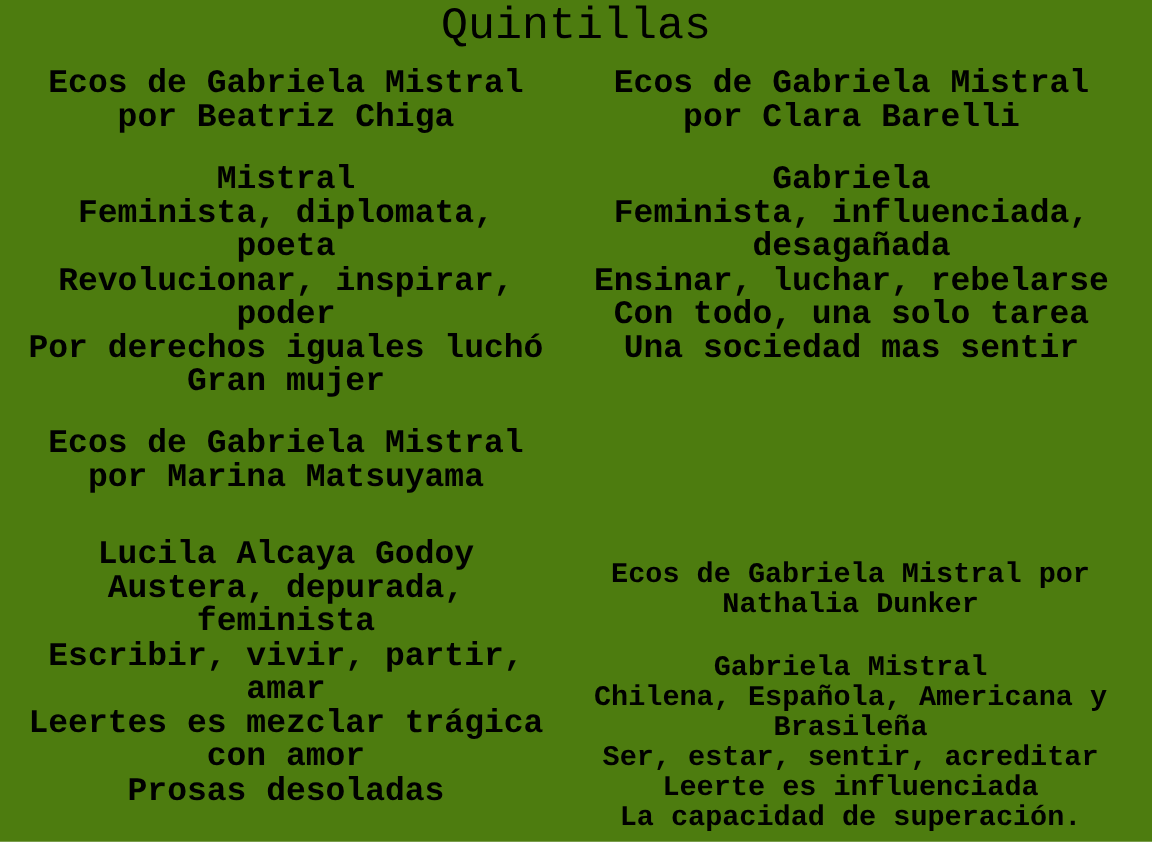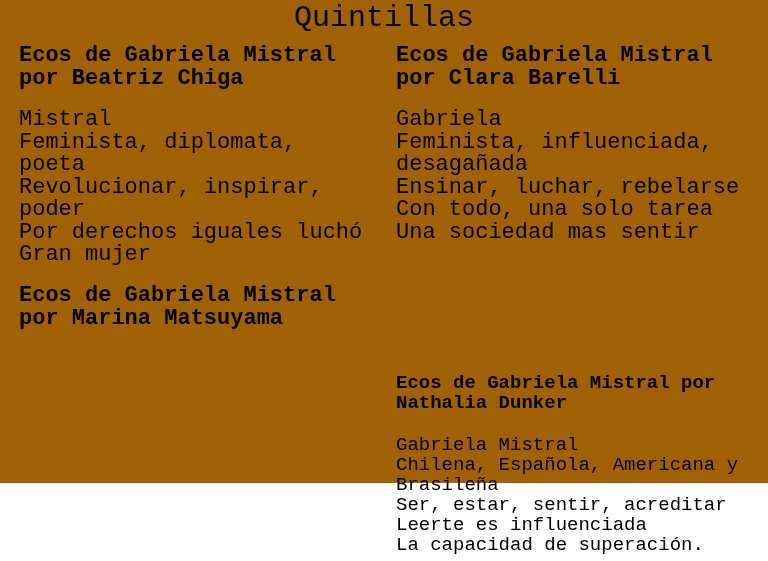--- a/index.html
+++ b/index.html
@@ -10,22 +10,22 @@
     width: 768px;
     height: 561px;
     background: #ffffff;
     color: #000000;
     font-family: "Liberation Mono", "DejaVu Sans Mono", monospace;
     overflow: hidden;
   }
   .page {
     position: relative;
     width: 768px;
-    height: 483px;
-    background: #a16207;
+    height: 561px;
+    background: #4d7c0f;
   }
   .doc-title {
     position: absolute;
     top: 2px;
     left: 0;
     width: 100%;
     margin: 0;
     text-align: center;
     font-size: 30px;
     line-height: 32px;
@@ -35,27 +35,29 @@
   .poem {
     position: absolute;
     margin: 0;
   }
   .poem-heading {
     margin: 0;
     font-size: 22px;
     line-height: 23px;
     font-weight: 700;
     white-space: pre;
+    text-align: center;
   }
   .poem-lines {
     margin: 0;
     font-size: 22px;
     line-height: 22.5px;
-    font-weight: 400;
+    font-weight: 700;
     white-space: pre;
+    text-align: center;
   }
   .pos-a { left: 19px;  top: 44px; }
   .pos-a .poem-lines { margin-top: 19px; }
   .pos-b { left: 396px; top: 44px; }
   .pos-b .poem-lines { margin-top: 19px; }
   .pos-c { left: 19px;  top: 284px; }
   .pos-c .poem-lines { margin-top: 29px; }
   .pos-d { left: 396px; top: 361px; margin-top: 12px; }
   .pos-d .poem-heading { font-size: 19px; line-height: 20px; }
   .pos-d .poem-lines   { font-size: 19px; line-height: 20px; margin-top: 22px; }
@@ -86,20 +88,28 @@
 Feminista, influenciada,
 desagañada
 Ensinar, luchar, rebelarse
 Con todo, una solo tarea
 Una sociedad mas sentir</p>
   </section>
 
   <section class="poem pos-c">
     <h2 class="poem-heading">Ecos de Gabriela Mistral
 por Marina Matsuyama</h2>
+    <p class="poem-lines">Lucila Alcaya Godoy
+Austera, depurada,
+feminista
+Escribir, vivir, partir,
+amar
+Leertes es mezclar trágica
+con amor
+Prosas desoladas</p>
   </section>
 
   <section class="poem pos-d">
     <h2 class="poem-heading">Ecos de Gabriela Mistral por
 Nathalia Dunker</h2>
     <p class="poem-lines">Gabriela Mistral
 Chilena, Española, Americana y
 Brasileña
 Ser, estar, sentir, acreditar
 Leerte es influenciada

